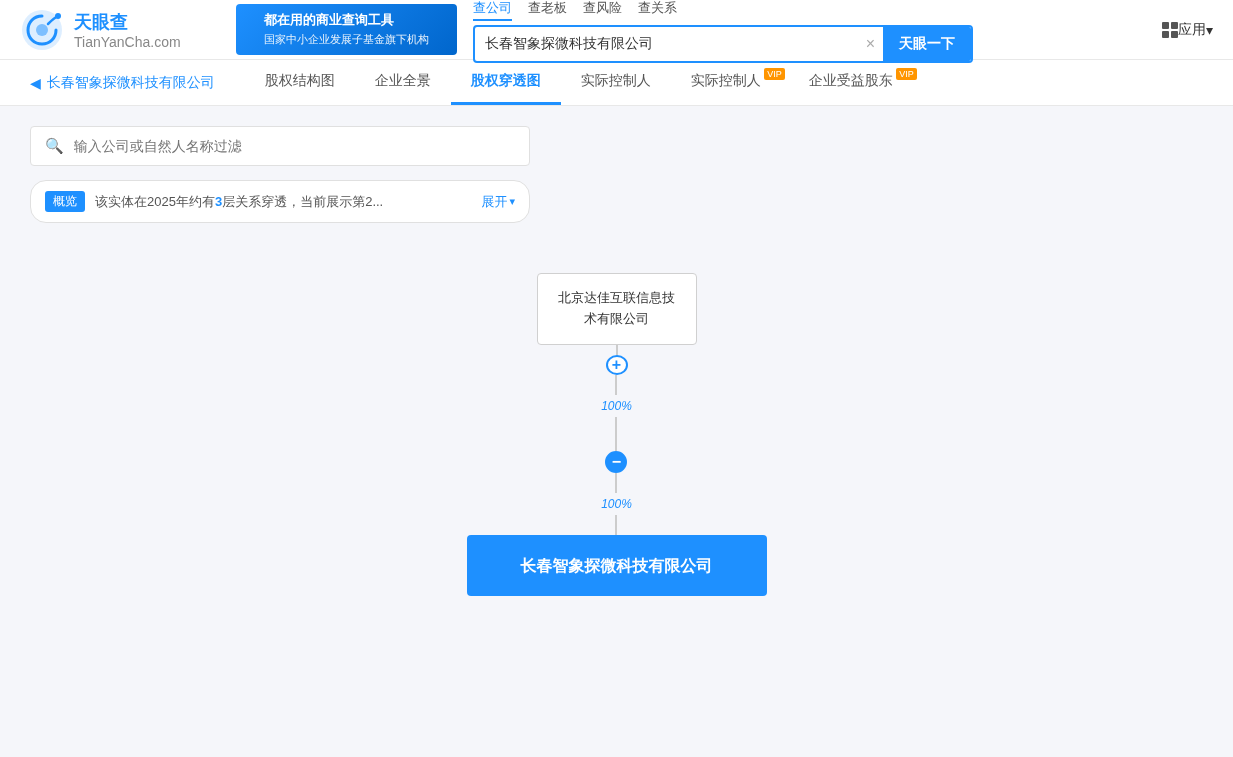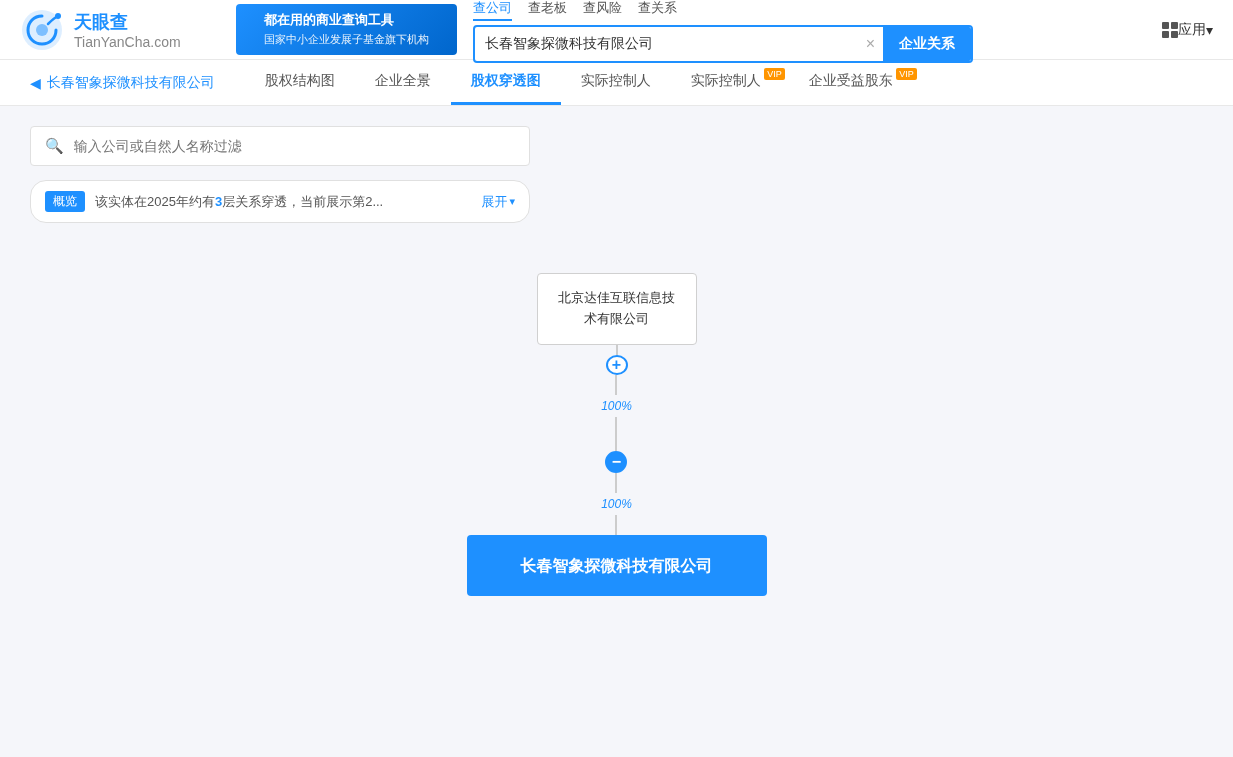--- a/index.html
+++ b/index.html
@@ -363,21 +363,21 @@
   <div class="search-area">
     <div class="search-tabs">
       <span class="search-tab active">查公司</span>
       <span class="search-tab">查老板</span>
       <span class="search-tab">查风险</span>
       <span class="search-tab">查关系</span>
     </div>
     <div class="search-input-row">
       <input class="search-input" type="text" value="长春智象探微科技有限公司" style="">
       <span class="search-clear">×</span>
-      <button class="search-btn">企业关系</button>
+      <button class="search-btn">天眼一下</button>
     </div>
   </div>
 
   <div class="header-right">
     <div class="apps-btn">
       <div class="apps-icon">
         <span></span>
           <span></span>
           <span></span>
           <span></span>

